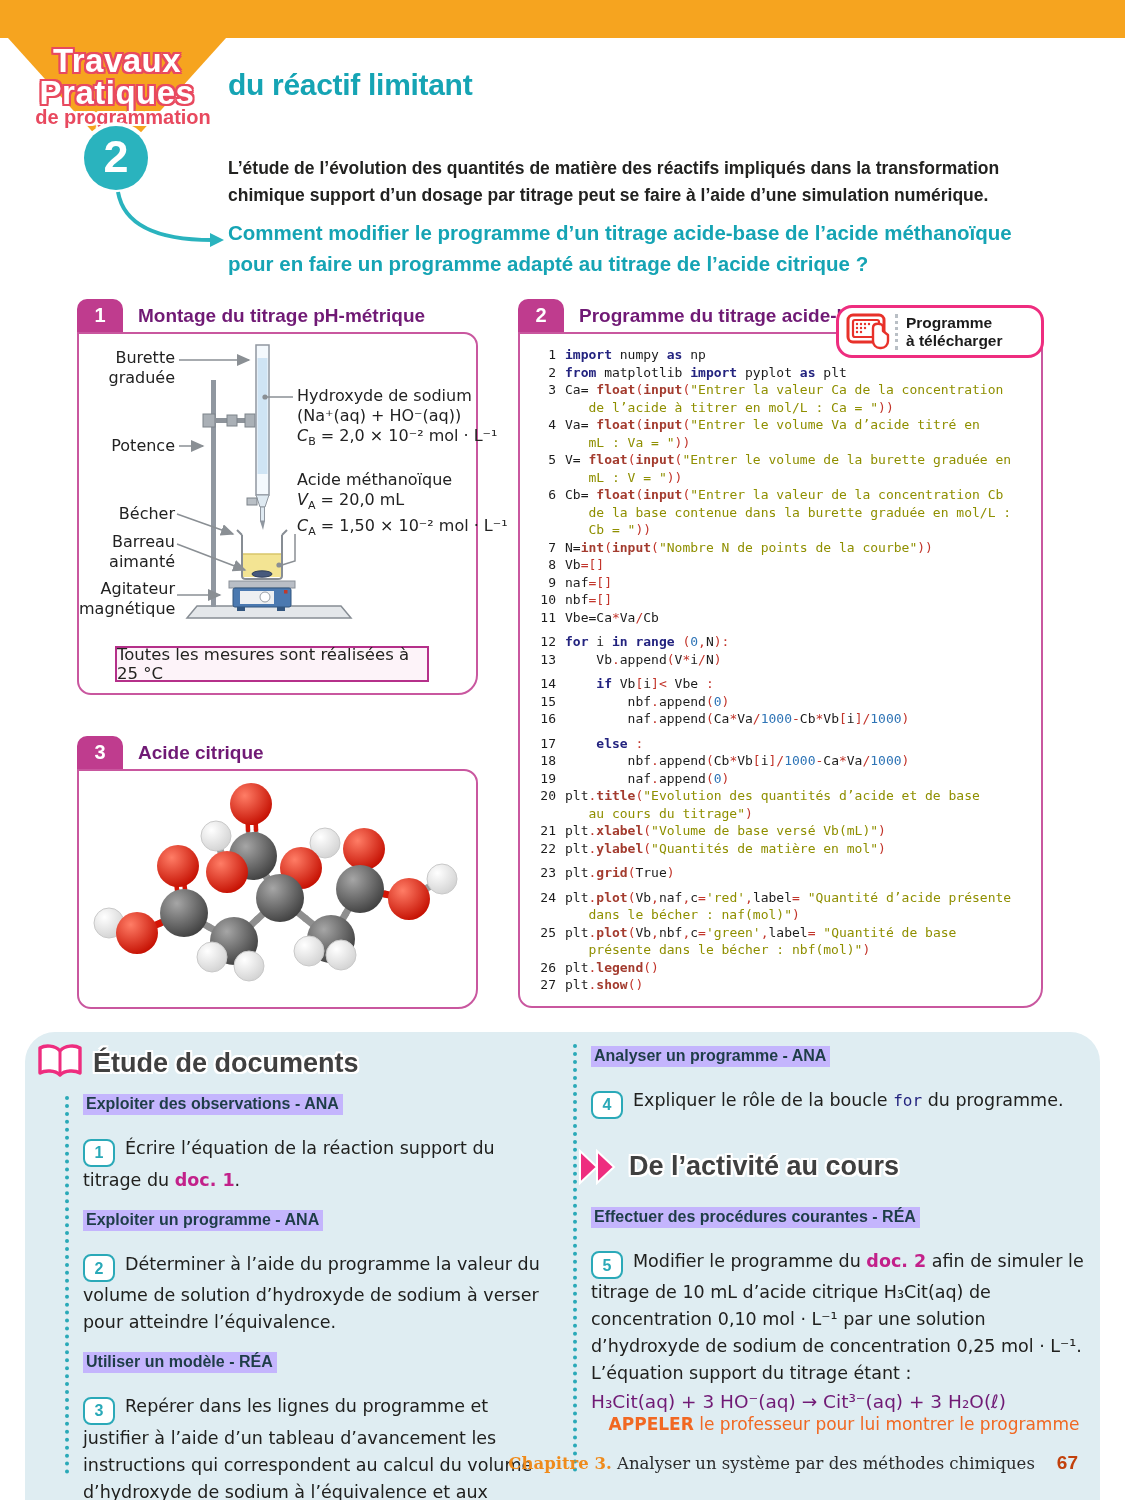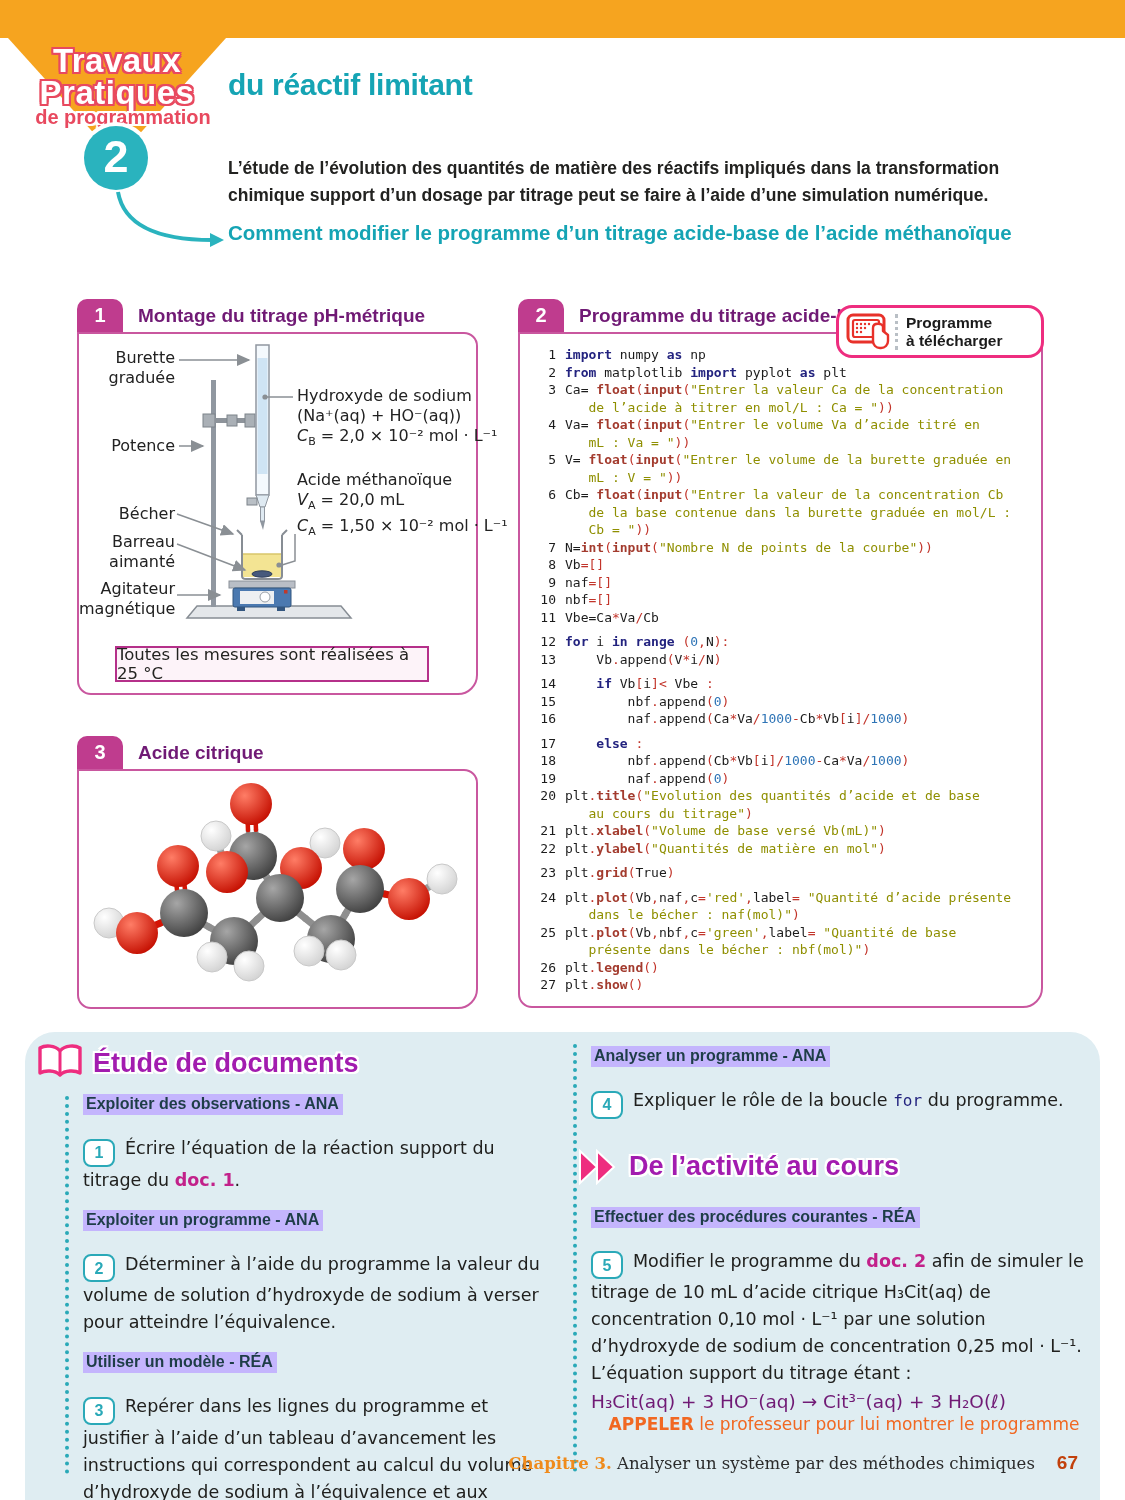--- a/index.html
+++ b/index.html
@@ -67,21 +67,21 @@
   .c-k{color:#23237f;font-weight:bold;}
   .c-f{color:#a33b2e;font-weight:bold;}
   .c-s{color:#8f8f00;}
   .c-n{color:#2e74b6;}
   .c-o{color:#c2342a;}
   .c-p{color:#1c1c1c;}
 
   
   .bottom{position:absolute;left:25px;top:1032px;width:1075px;height:468px;background:#dfedf2;
            border-radius:30px 30px 0 0;}
-  .sec-heading{display:flex;align-items:center;gap:10px;font-size:27px;font-weight:800;color:#a21caf;
+  .sec-heading{display:flex;align-items:center;gap:10px;font-size:27px;font-weight:800;color:#404040;
            text-shadow:-2px -2px 0 #fff,2px -2px 0 #fff,-2px 2px 0 #fff,2px 2px 0 #fff,
                         0 -2px 0 #fff,0 2px 0 #fff,-2px 0 0 #fff,2px 0 0 #fff;}
   .dotline{position:absolute;width:0;border-left:4px dotted #2aa9b8;}
   .col{position:absolute;}
   .skill{display:inline-block;background:#c4b5fd;color:#1e3d47;font-weight:700;font-size:16px;
            padding:1px 4px 2px 3px;}
   .item{font-family:"DejaVu Sans",sans-serif;font-size:17.5px;line-height:27px;color:#20201e;
            margin-top:20px;}
   .qnum{display:inline-flex;width:28px;height:24px;border:2px solid #2aa9b8;border-radius:8px;
            background:#fff;color:#2aa9b8;font-weight:800;font-size:16px;align-items:center;
@@ -120,20 +120,21 @@
 
   <div class="main-title">
     <div>du réactif limitant</div>
   </div>
   <div class="intro">
     <div>L’étude de l’évolution des quantités de matière des réactifs impliqués dans la transformation</div>
     <div>chimique support d’un dosage par titrage peut se faire à l’aide d’une simulation numérique.</div>
   </div>
   <div class="question">
     <div>Comment modifier le programme d’un titrage acide-base de l’acide méthanoïque</div>
+    <div>pour en faire un programme adapté au titrage de l’acide citrique ?</div>
   </div>
 
   <div class="doc-tab" style="left:77px;top:299px;">
     <div class="doc-num">1</div>
     <div class="doc-title">Montage du titrage pH-métrique</div>
   </div>
   <div class="docbox" style="left:77px;top:332px;width:397px;height:359px;">
     <div class="diagram">
       <svg width="397" height="359" viewBox="0 0 397 359">
         <defs>

